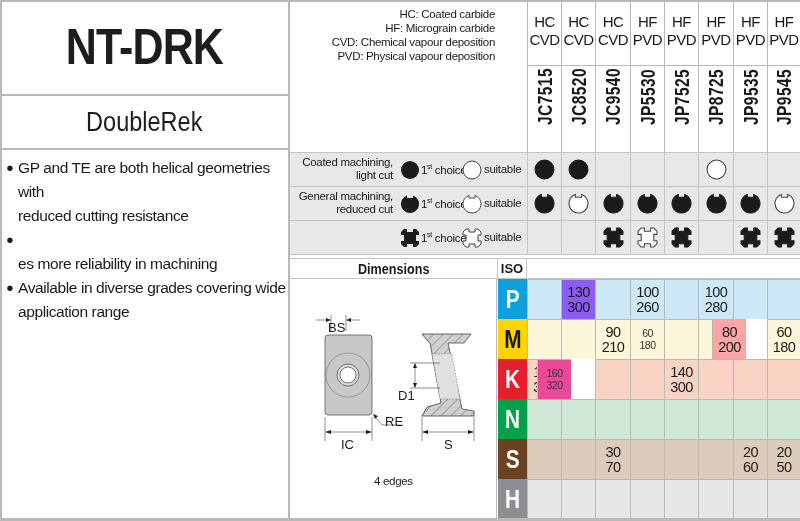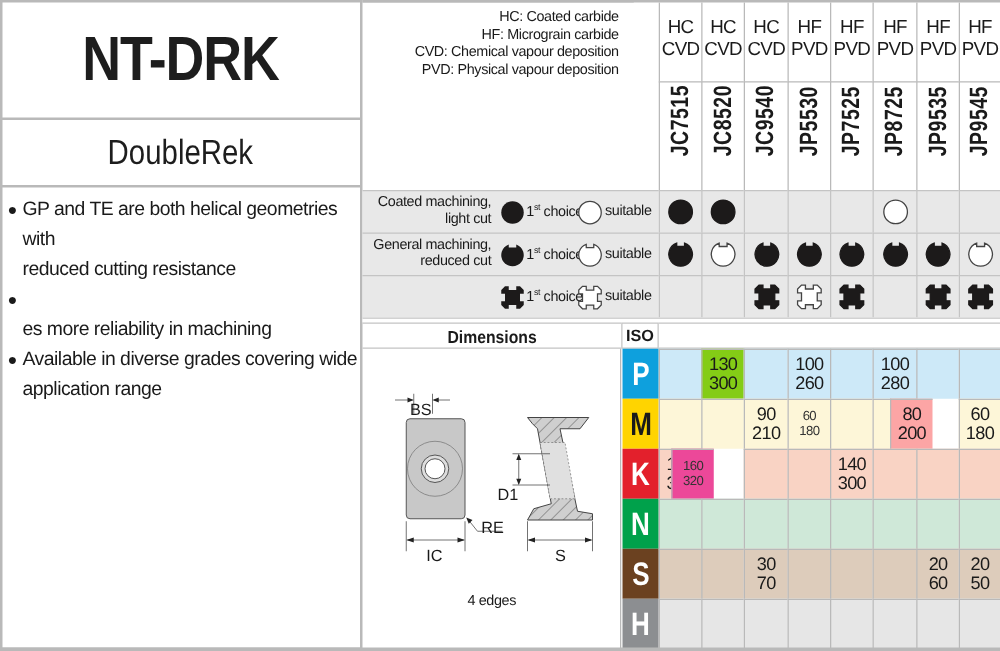--- a/index.html
+++ b/index.html
@@ -305,21 +305,21 @@
   <div class="abs" style="left:108px;top:109px;font-size:13px">D1</div>
   <div class="abs" style="left:95px;top:135px;font-size:13px">RE</div>
   <div class="abs" style="left:51px;top:158px;font-size:13px">IC</div>
   <div class="abs" style="left:154px;top:158px;font-size:13px">S</div>
   <div class="abs" style="left:84px;top:196px;font-size:11.5px;letter-spacing:-0.3px">4 edges</div>
 </div>
 
 <div id="iso-grid">
     <div class="iso-tag" style="top:279px;background:#0ea0dd;color:#ffffff"><span>P</span></div>
     <div class="vcell" style="left:527px;top:279px;width:34px;background:#cde9f8"><span></span><br><span></span></div>
-    <div class="vcell" style="left:561px;top:279px;width:34px;background:#84cc16"><span>130</span><br><span>300</span></div>
+    <div class="vcell" style="left:561px;top:279px;width:34px;background:#8b5cf6"><span>130</span><br><span>300</span></div>
     <div class="vcell" style="left:595px;top:279px;width:35px;background:#cde9f8"><span></span><br><span></span></div>
     <div class="vcell" style="left:630px;top:279px;width:34px;background:#cde9f8"><span>100</span><br><span>260</span></div>
     <div class="vcell" style="left:664px;top:279px;width:34px;background:#cde9f8"><span></span><br><span></span></div>
     <div class="vcell" style="left:698px;top:279px;width:35px;background:#cde9f8"><span>100</span><br><span>280</span></div>
     <div class="vcell" style="left:733px;top:279px;width:34px;background:#cde9f8"><span></span><br><span></span></div>
     <div class="vcell" style="left:767px;top:279px;width:33px;background:#cde9f8"><span></span><br><span></span></div>
     <div class="iso-tag" style="top:319px;background:#ffd400;color:#1a1a1a"><span>M</span></div>
     <div class="vcell" style="left:527px;top:319px;width:34px;background:#fdf6d8"><span></span><br><span></span></div>
     <div class="vcell" style="left:561px;top:319px;width:34px;background:#fdf6d8"><span></span><br><span></span></div>
     <div class="vcell" style="left:595px;top:319px;width:35px;background:#fdf6d8"><span>90</span><br><span>210</span></div>

